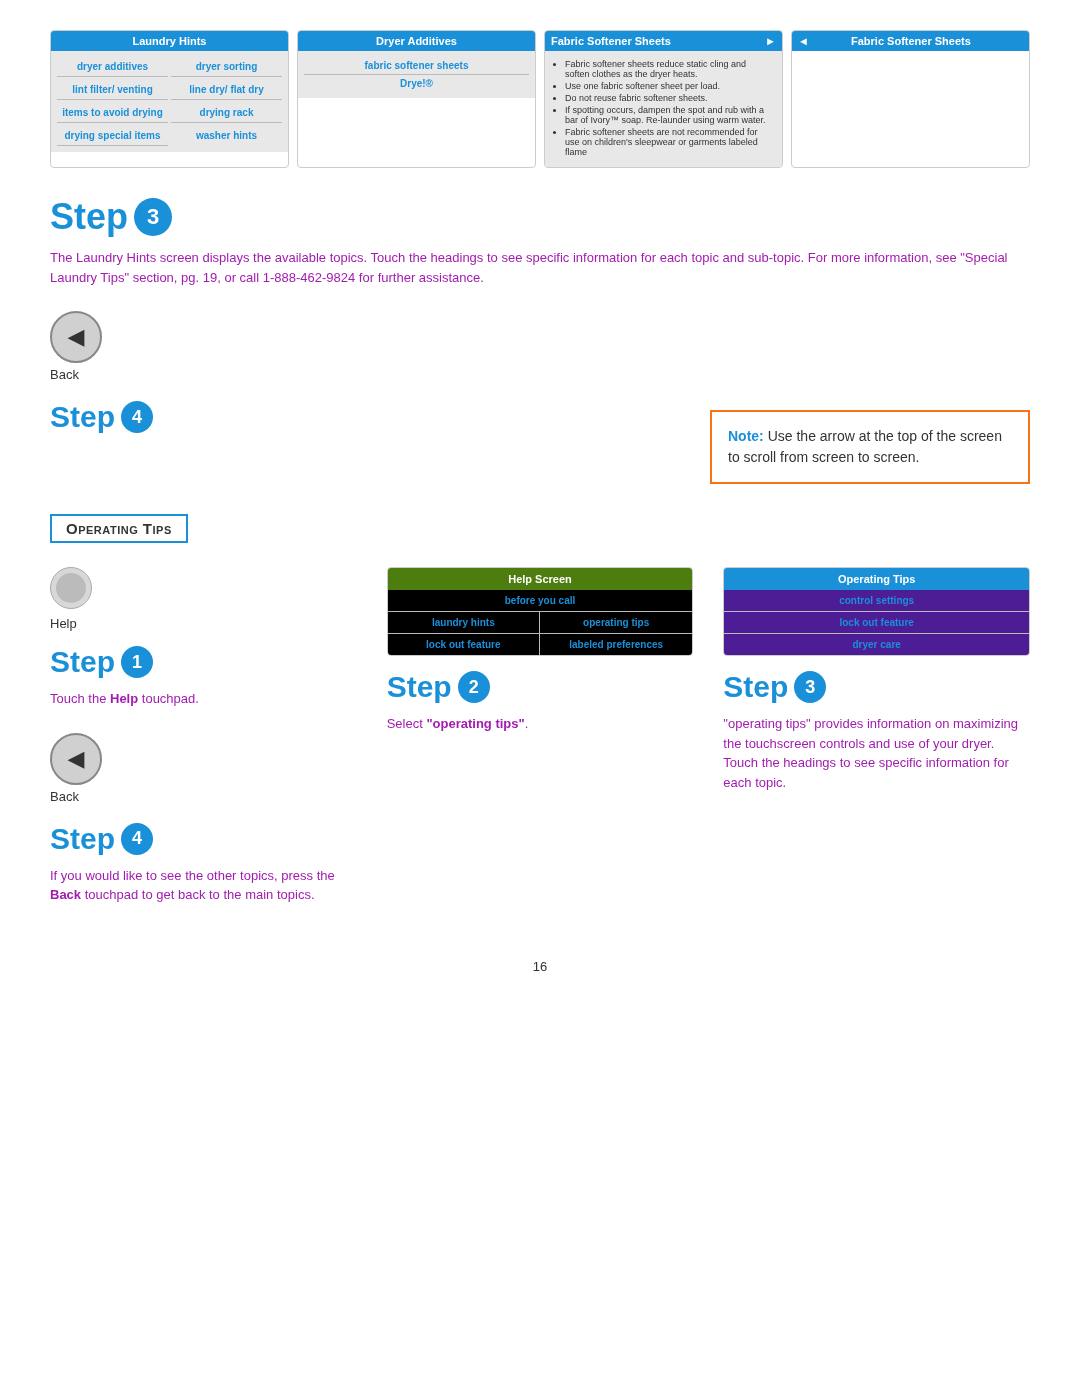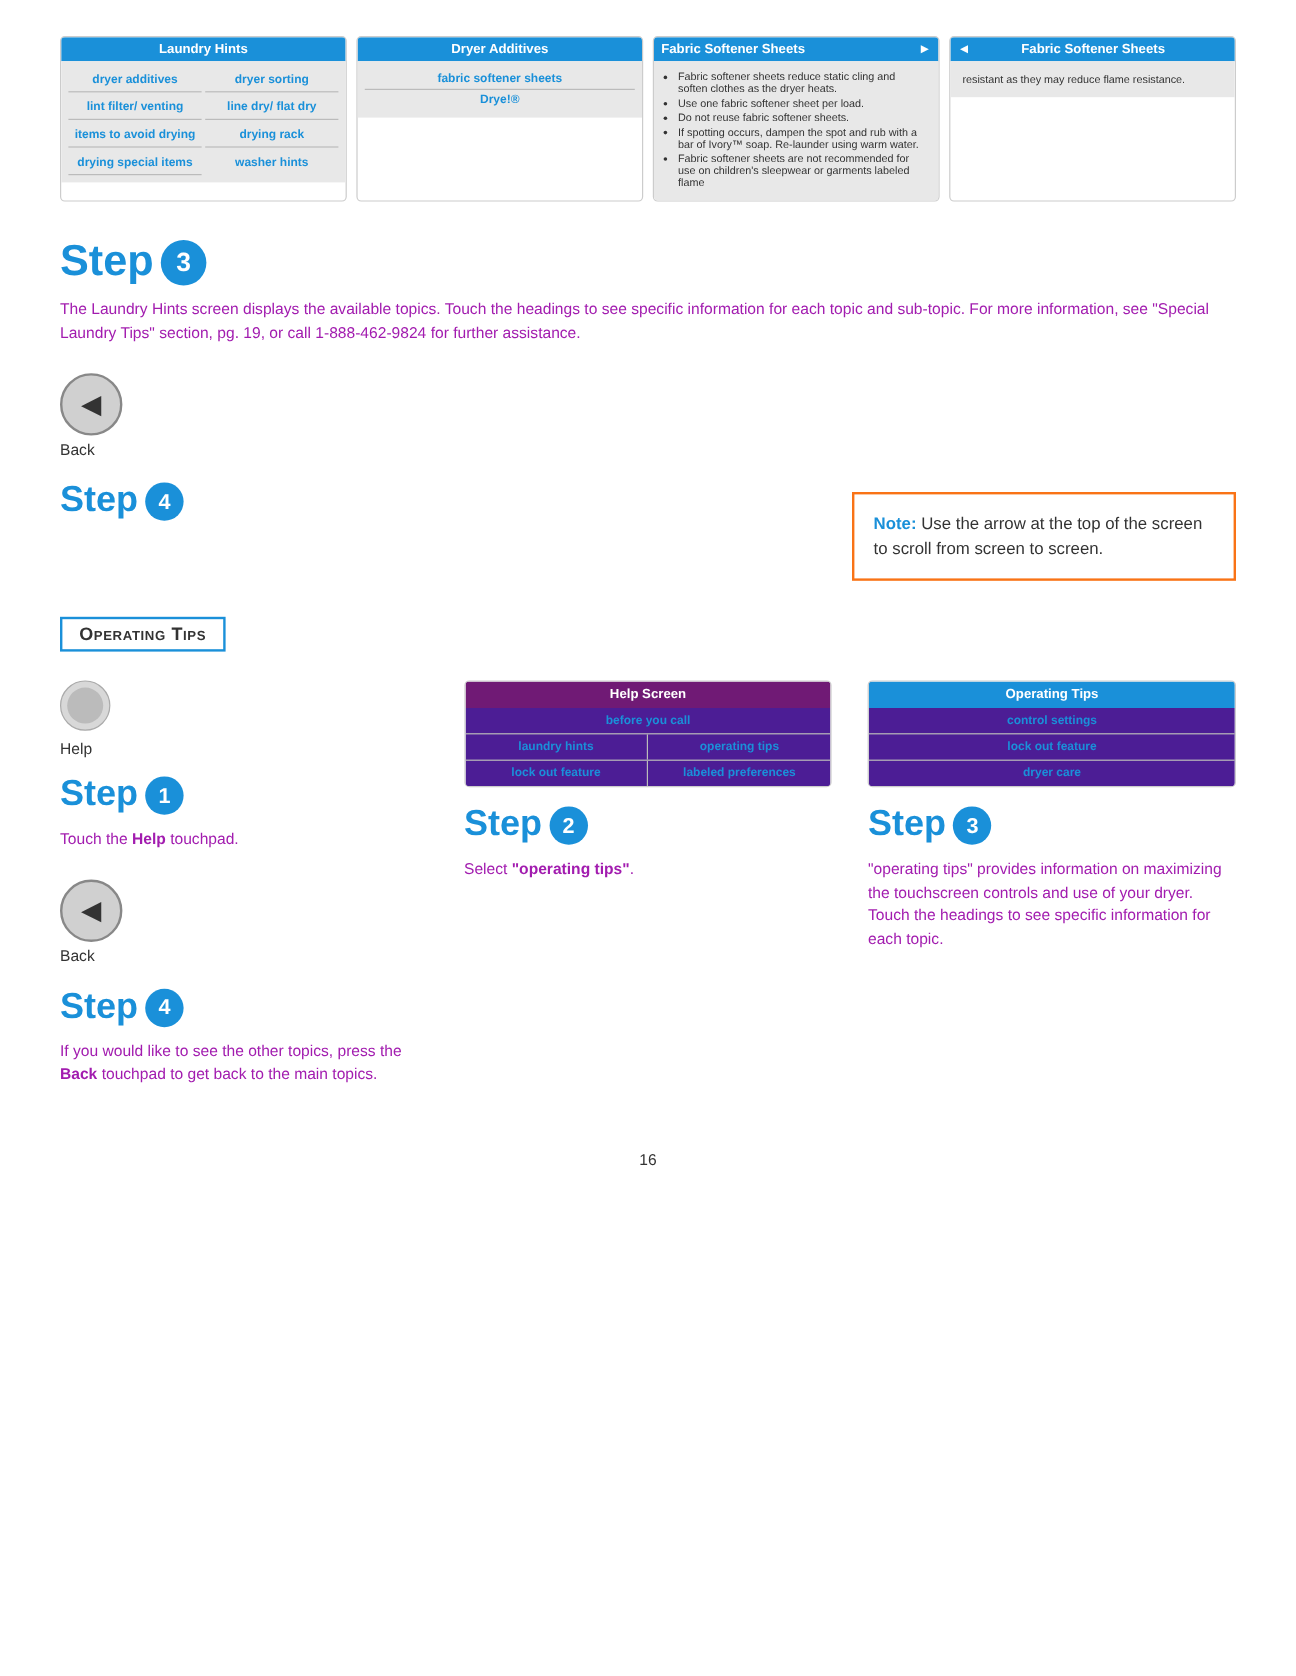--- a/index.html
+++ b/index.html
@@ -86,21 +86,21 @@
       color: #333;
       padding: 4px;
     }
 
     
     .step-heading {
       font-size: 36px;
       font-weight: bold;
       color: #1a90d9;
       display: flex;
-      align-items: flex-end;
+      align-items: center;
       margin-bottom: 10px;
     }
     .step-number-circle {
       display: inline-flex;
       align-items: center;
       justify-content: center;
       width: 38px;
       height: 38px;
       border-radius: 50%;
       background: #1a90d9;
@@ -189,29 +189,29 @@
 
     
     .help-ui-panel {
       border: 1px solid #ccc;
       border-radius: 4px;
       overflow: hidden;
       font-size: 11px;
       margin-bottom: 14px;
     }
     .help-ui-header {
-      background: #701a75;
+      background: #4d7c0f;
       color: white;
       font-weight: bold;
       text-align: center;
       padding: 5px 6px;
       font-size: 11px;
     }
     .help-ui-body {
-      background: #4c1d95;
+      background: #000000;
     }
     .help-row-single {
       text-align: center;
       padding: 5px;
       border-bottom: 1px solid #bbb;
       color: #1a90d9;
       font-weight: bold;
       font-size: 10px;
     }
     .help-row-two {
@@ -338,23 +338,20 @@
         <li>Fabric softener sheets are not recommended for use on children's sleepwear or garments labeled flame</li>
       </ul>
     </div>
   </div>
 
   <div class="panel">
     <div class="panel-header with-arrow-left">
       <span>◄</span>
       <span>Fabric Softener Sheets</span>
       <span style="width:10px"></span>
-    </div>
-    <div class="panel-body">
-      <p class="panel-text">resistant as they may reduce flame resistance.</p>
     </div>
   </div>
 </div>
 
 
 <div class="step-heading">
   <span>Step</span>
   <span class="step-number-circle">3</span>
 </div>
 <p class="step-text-body">The Laundry Hints screen displays the available topics. Touch the headings to see specific information for each topic and sub-topic.  For more information, see "Special Laundry Tips" section, pg. 19, or call 1-888-462-9824 for further assistance.</p>

